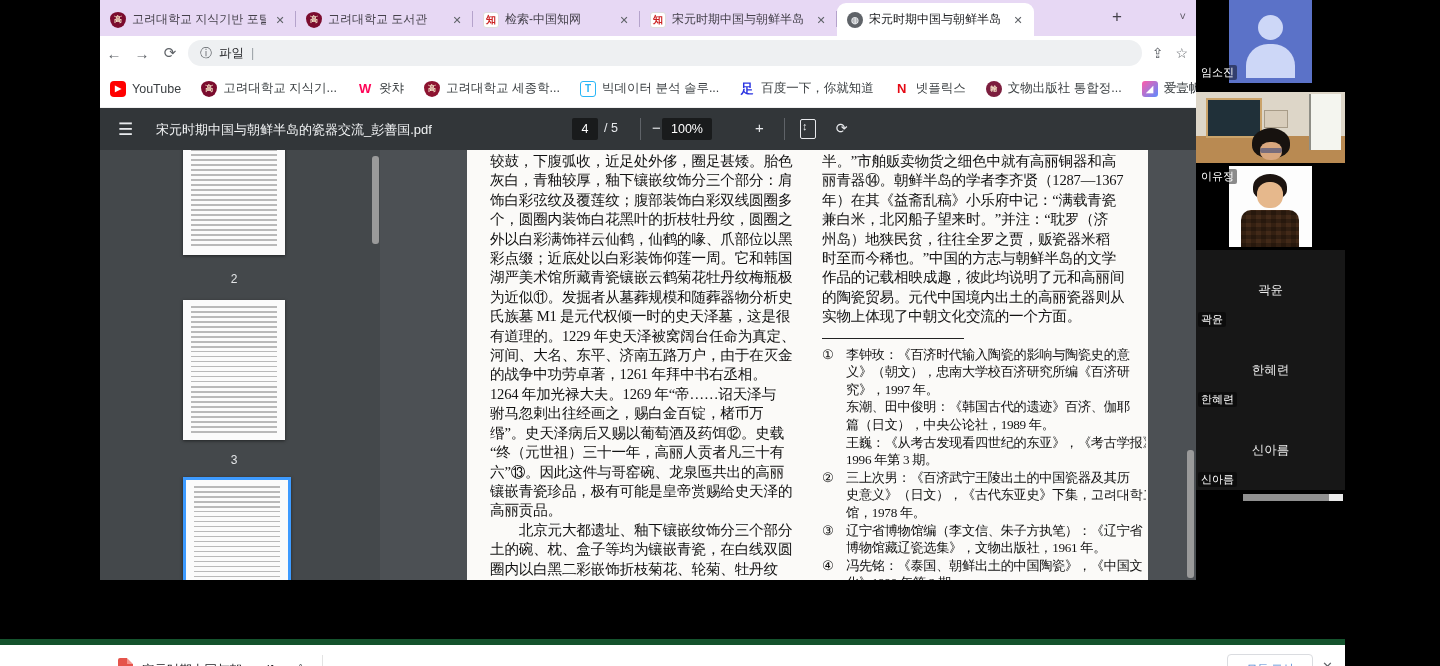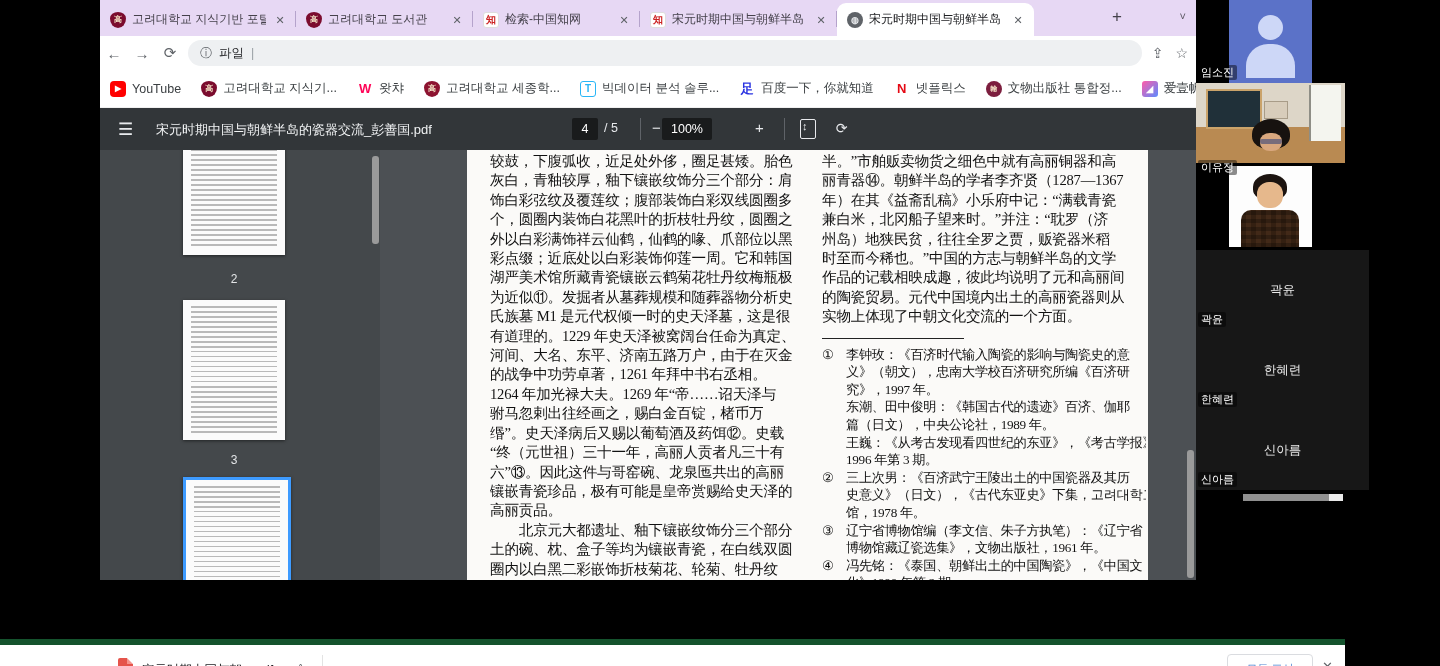--- a/index.html
+++ b/index.html
@@ -91,21 +91,21 @@
   .fnline .m{width:24px;flex:0 0 24px;}
   .fnline .t{flex:1;letter-spacing:-0.3px;}
 
   
   #vstrip{left:1196px;top:0;width:149px;height:610px;background:#000;}
   .vtile{position:absolute;left:0;width:149px;overflow:hidden;background:#000;}
   .vname{position:absolute;left:2px;bottom:3px;font-size:11px;color:#fff;background:rgba(0,0,0,.45);
          padding:0 3px;border-radius:2px;z-index:5;white-space:nowrap;}
   .vcenter{position:absolute;left:0;right:0;top:50%;transform:translateY(-50%);text-align:center;
            font-size:12.5px;color:#ececec;}
-  .offtile{background:#171717;padding-left:24px;}
+  .offtile{background:#171717;}
   
   #t1box{position:absolute;left:33px;top:0;width:83px;height:83px;background:#5b72c8;}
   #t1box .head{position:absolute;left:29px;top:15px;width:25px;height:25px;border-radius:50%;background:#cdd7f7;}
   #t1box .body{position:absolute;left:17px;top:44px;width:49px;height:34px;border-radius:22px 22px 0 0;background:#cdd7f7;}
   
   #t2box{position:absolute;left:0;top:0;width:149px;height:80px;background:linear-gradient(180deg,#ddd6c8 0 55%,#b98a52 55% 100%);}
   #t2box .board{position:absolute;left:10px;top:6px;width:52px;height:36px;background:#203039;border:2px solid #caa36a;}
   #t2box .win{position:absolute;right:4px;top:2px;width:30px;height:56px;background:#f4f5ef;border-left:2px solid #8e8e86;}
   #t2box .shelf{position:absolute;left:68px;top:18px;width:22px;height:16px;background:#d8cdbb;border:1px solid #a89c88;}
   #t2box .hair{position:absolute;left:56px;top:36px;width:38px;height:30px;border-radius:50% 50% 42% 42%;background:#17120f;}
@@ -388,21 +388,21 @@
 <div id="vstrip" class="abs">
 
   <div class="vtile" style="top:0;height:83px;">
     <div id="t1box">
       <div class="head"></div>
         <div class="body"></div>
     </div>
     <span class="vname">임소진</span>
   </div>
 
-  <div class="vtile" style="top:83px;height:95px;font-family:Liberation Serif, serif;">
+  <div class="vtile" style="top:92px;height:95px;font-family:Liberation Serif, serif;">
     <div id="t2box">
       <div class="board"></div>
         <div class="win"></div>
         <div class="shelf"></div>
       <div class="hair"></div>
         <div class="face"></div>
         <div class="glasses"></div>
     </div>
     <span class="vname">이유정</span>
   </div>

